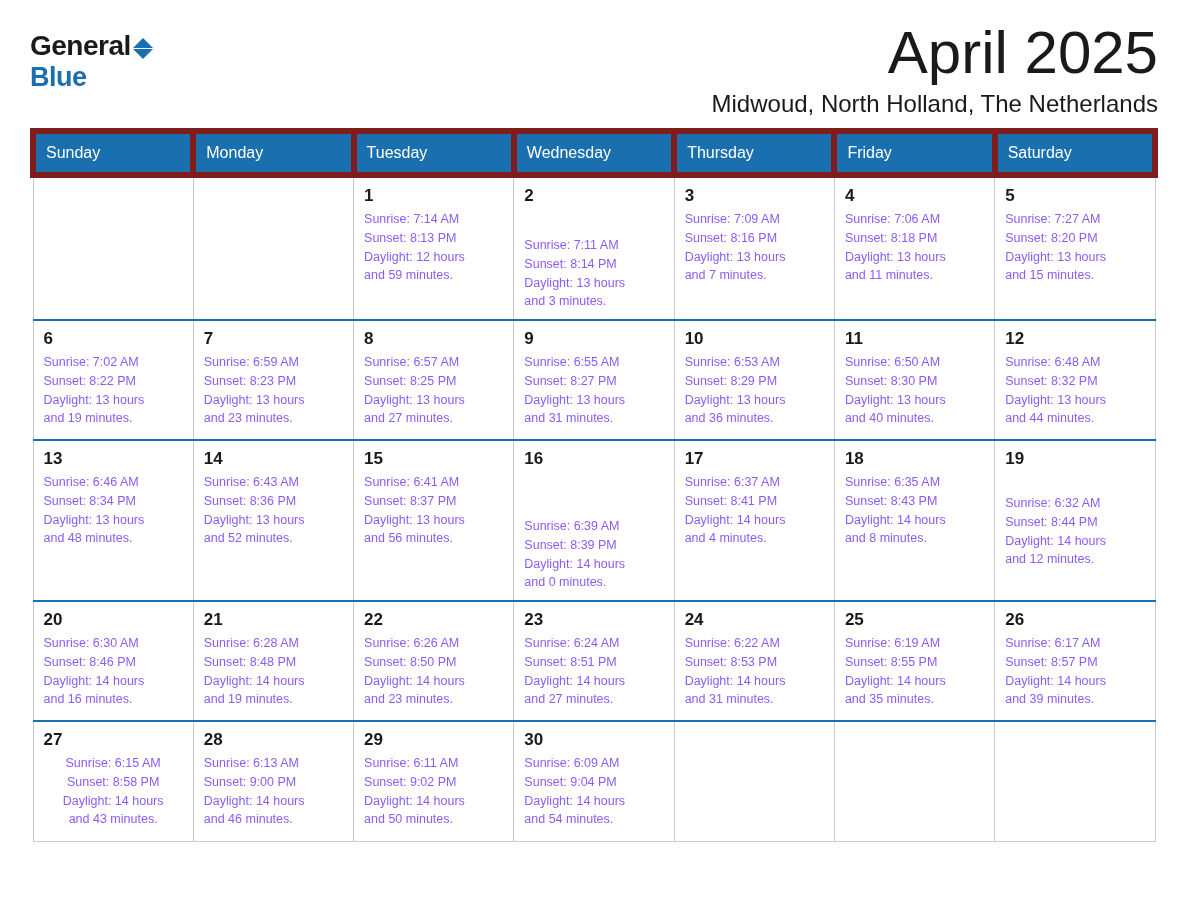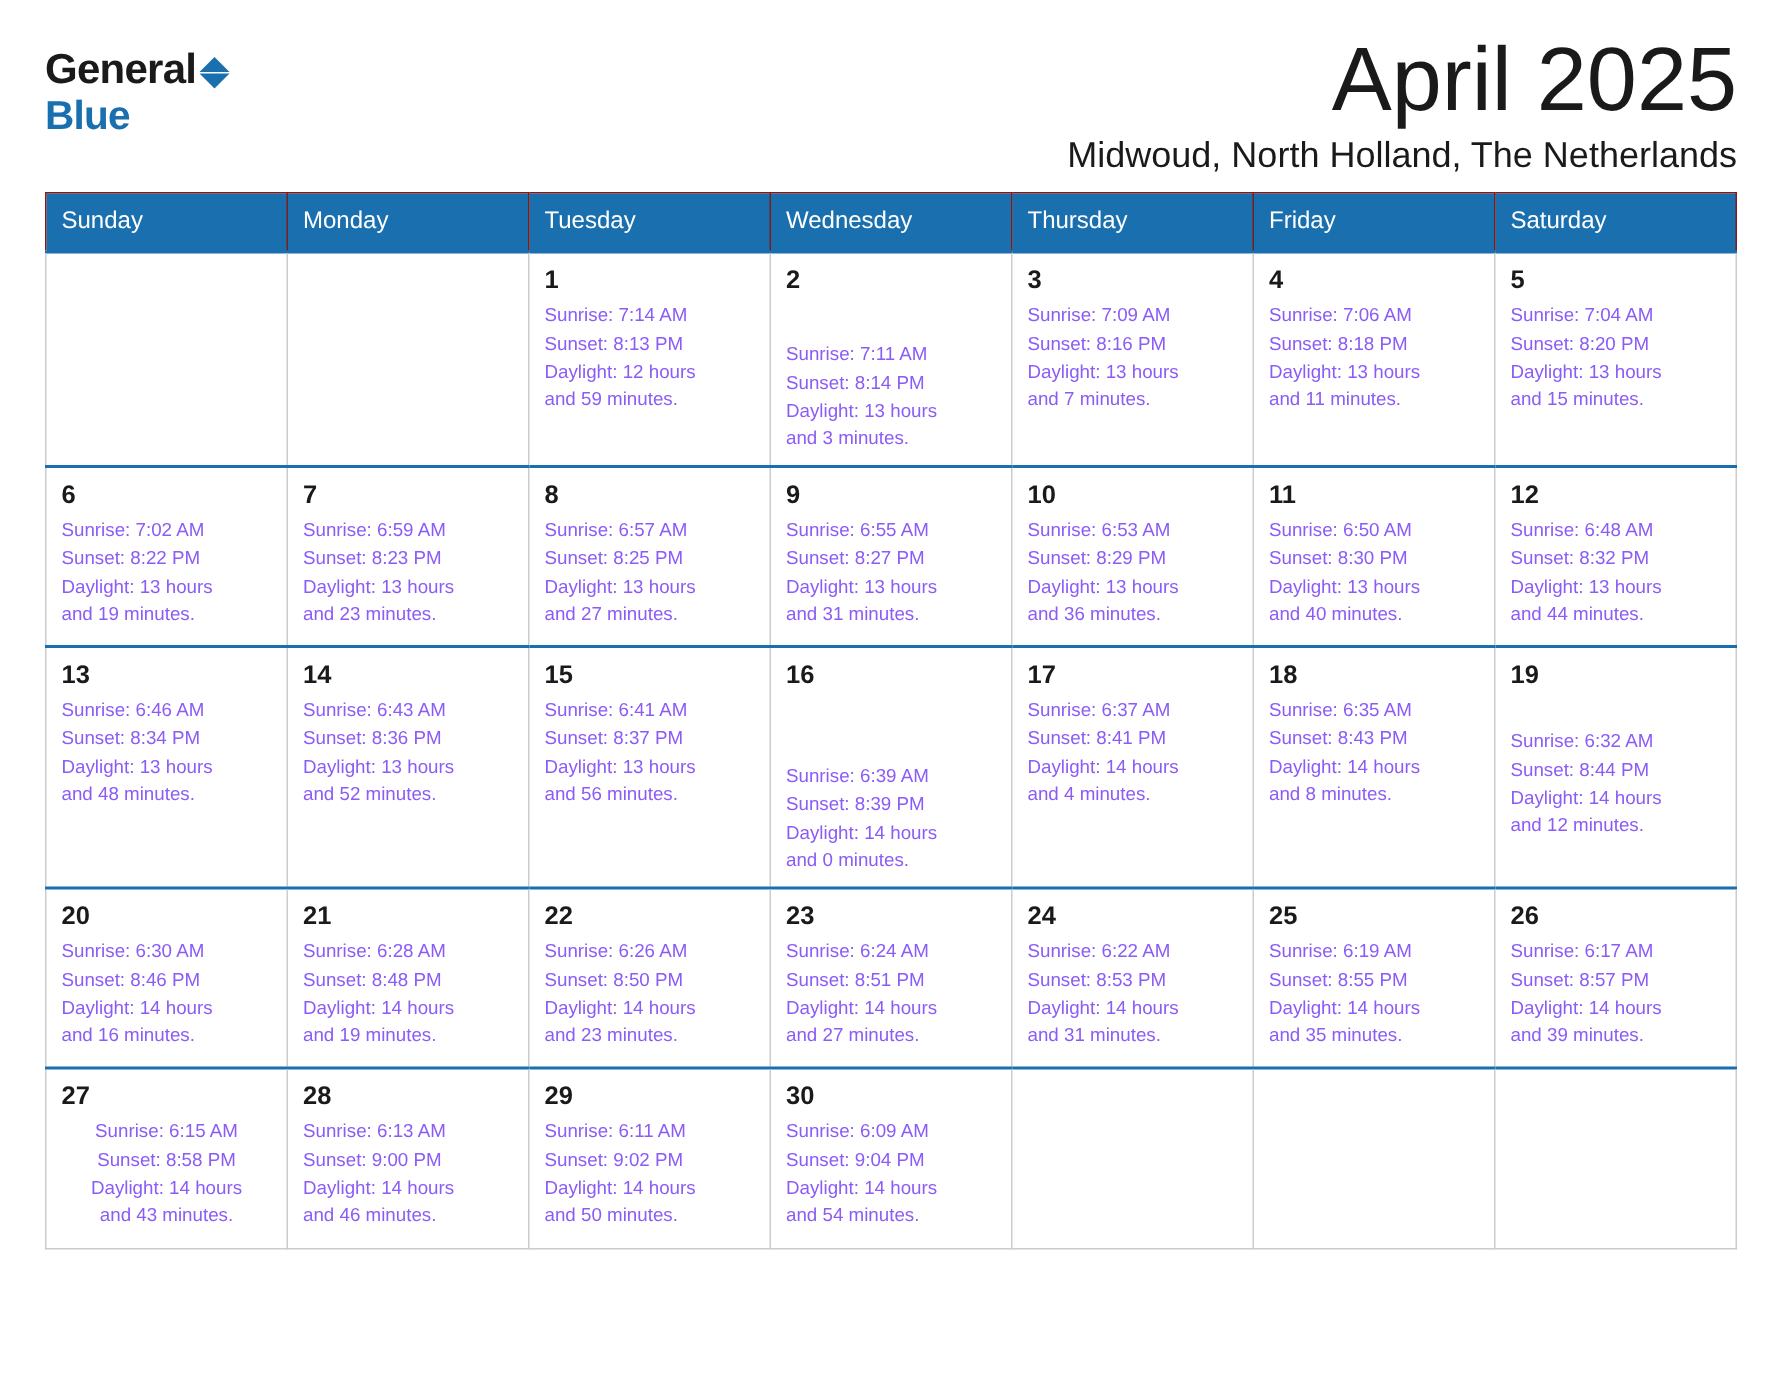--- a/index.html
+++ b/index.html
@@ -55,21 +55,21 @@
       width: 100%;
       border-collapse: collapse;
       margin-top: 8px;
     }
     .calendar-table th {
       background-color: #1a6faf;
       color: #fff;
       padding: 10px 10px;
       font-size: 16px;
       font-weight: normal;
-      border: 1px solid #7f1d1d;
+      border: 6px solid #7f1d1d;
       text-align: left;
     }
     .calendar-table td {
       border: 1px solid #ccc;
       vertical-align: top;
       padding: 8px 10px;
       width: calc(100% / 7);
       min-height: 110px;
       height: 120px;
     }
@@ -150,21 +150,21 @@
         </td>
         <td>
           <div class="day-number">4</div>
           <div class="day-info" style="white-space: pre-line;">Sunrise: 7:06 AM
 Sunset: 8:18 PM
 Daylight: 13 hours
 and 11 minutes.</div>
         </td>
         <td>
           <div class="day-number">5</div>
-          <div class="day-info" style="white-space: pre-line;">Sunrise: 7:04 AM
+          <div class="day-info" style="white-space: pre-line;">Sunrise: 7:27 AM
 Sunset: 8:20 PM
 Daylight: 13 hours
 and 15 minutes.</div>
         </td>
       </tr>
       <tr>
         <td>
           <div class="day-number">6</div>
           <div class="day-info" style="white-space: pre-line;">Sunrise: 7:02 AM
 Sunset: 8:22 PM

